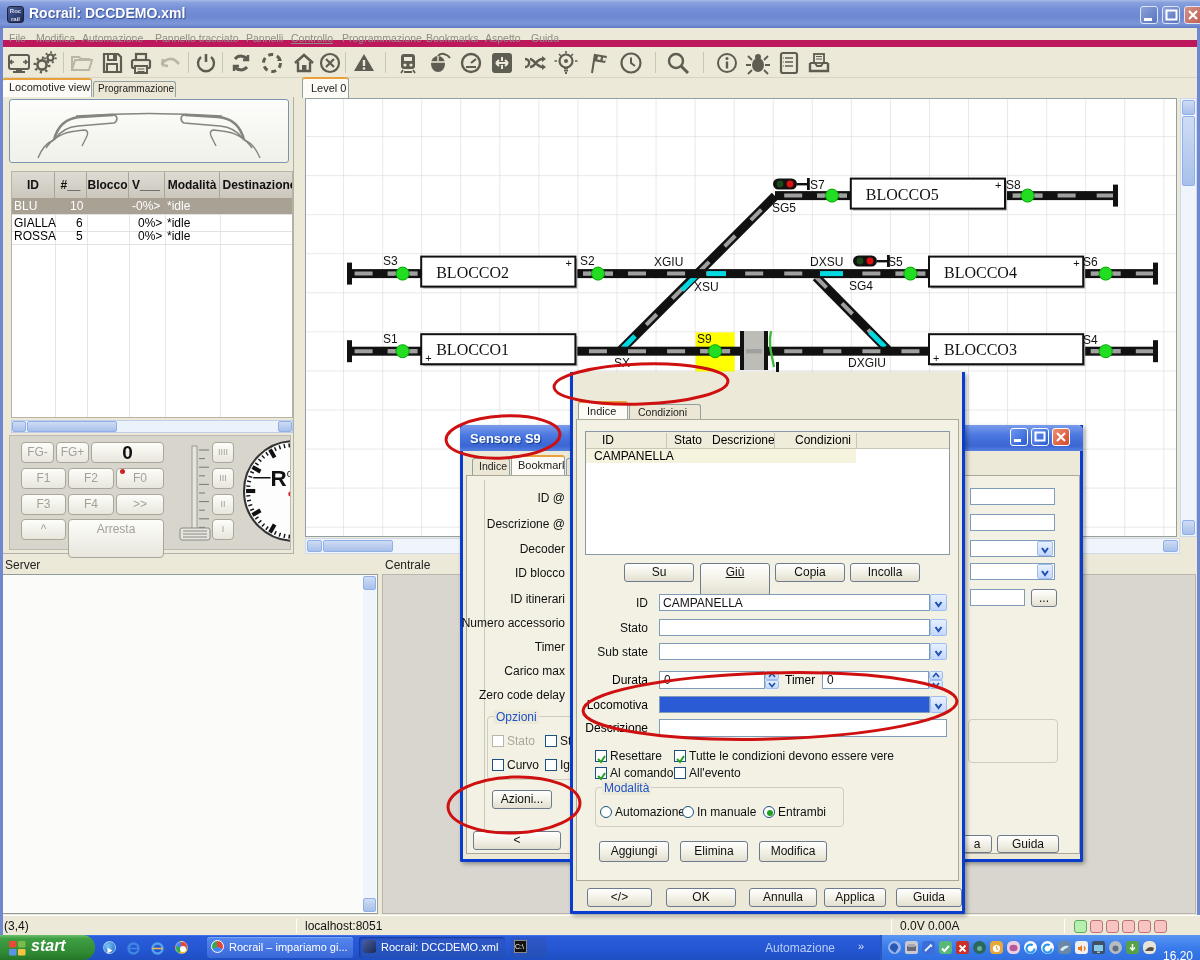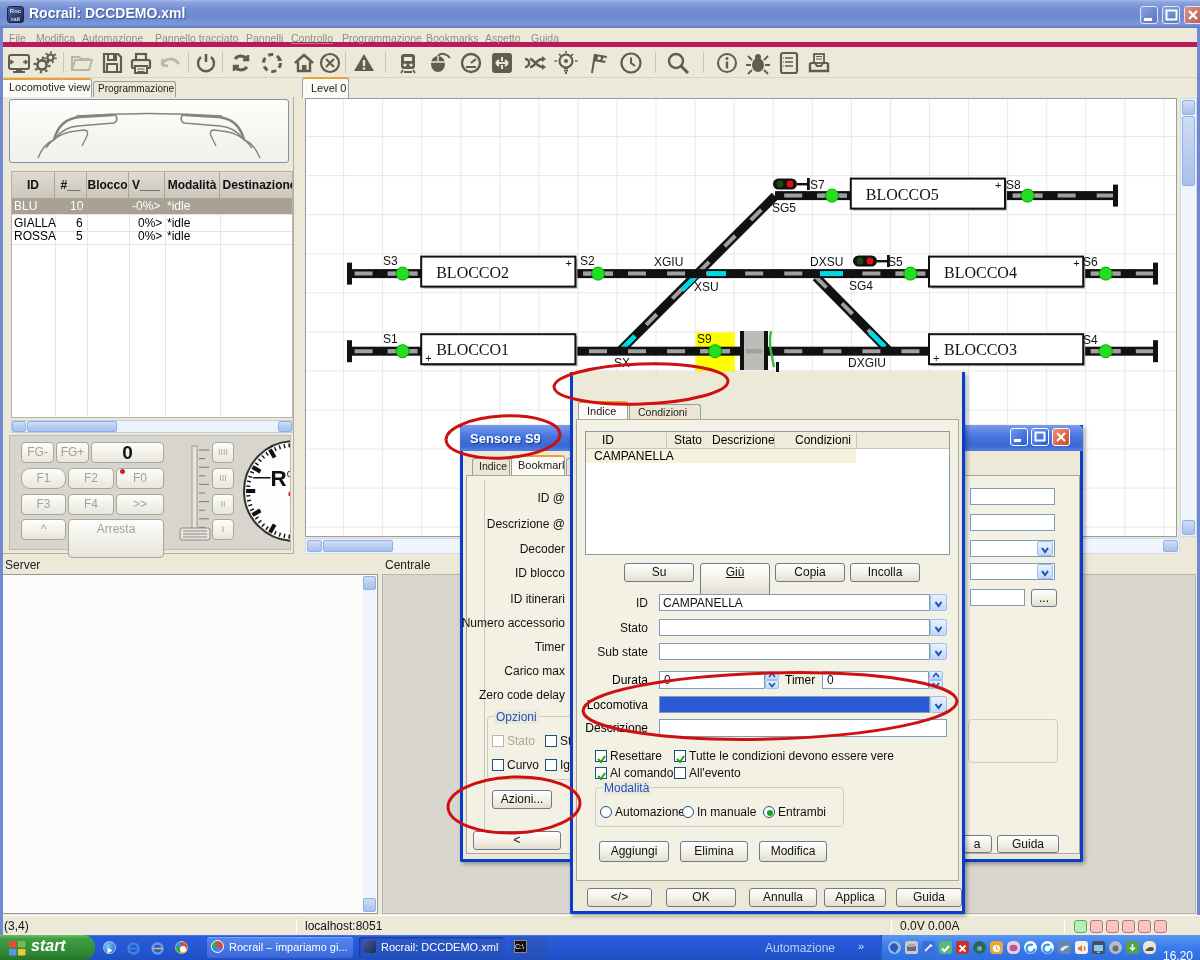--- a/index.html
+++ b/index.html
@@ -8,21 +8,21 @@
 
 #titlebar { left:0; top:0; width:1200px; height:28px;
   background:linear-gradient(to bottom,#a8bce8 0%,#8ba3de 8%,#7590d6 30%,#6d88d0 60%,#7d97d8 85%,#5f7bc4 100%); }
 #titlebar .ticon { left:7px; top:6px; width:17px; height:17px; border-radius:3px;
   background:linear-gradient(135deg,#4a5f9e,#1a2a55); border:1px solid #223; color:#dde; font-size:6px; line-height:8px; text-align:center; font-weight:bold;}
 #titlebar .ttext { left:29px; top:5px; color:#fff; font-size:14px; font-weight:bold; text-shadow:1px 1px 1px #3a4f91; }
 .wbtn { width:18px; height:18px; border-radius:3px; border:1px solid #dce6f8; top:6px; }
 .wbtn.bmin,.wbtn.bmax { background:linear-gradient(135deg,#8ca2dc,#5872bc); }
 .wbtn.bclose { background:linear-gradient(135deg,#d89084,#bc5f52); }
 .wbtn svg { display:block; }
-#menubar { left:0; top:28px; width:1200px; height:19px; background:#ece9d8; border-bottom:5px solid #be185d; }
+#menubar { left:0; top:28px; width:1200px; height:19px; background:#ece9d8; border-bottom:7px solid #be185d; }
 #menubar span { color:#8f8e85; font-size:10.5px; position:absolute; top:4px; white-space:nowrap; }
 #toolbar { left:0; top:47px; width:1200px; height:31px; background:#ece9d8; border-bottom:1px solid #d8d4c4; }
 #toolbar svg { position:absolute; top:4px; }
 .tsep { position:absolute; top:5px; width:1px; height:21px; background:#c9c6b6; }
 
 .tab { position:absolute; font-size:11px; color:#222; white-space:nowrap; overflow:hidden; }
 .tab.active { background:#fcfbf6; border:1px solid #91a0a0; border-top:2px solid #e9a23b; border-bottom:none; border-radius:3px 3px 0 0; }
 .tab.inactive { background:#ece6d4; border:1px solid #91a0a0; border-bottom:none; border-radius:3px 3px 0 0; font-size:10.5px; }
 
 #leftpanel { left:2px; top:97px; width:292px; height:457px; background:#ece9d8; border:1px solid #b0b0a8; border-top:none; }
@@ -302,21 +302,21 @@
   </div>
   <div class="hsb" style="left:8px; top:323px; width:282px; height:13px; border:1px solid #c0cee8;">
     <div class="sbbtn" style="left:0; top:0; width:14px; height:11px;"></div>
     <div class="sbbtn" style="left:15px; top:0; width:90px; height:11px;"></div>
     <div class="sbbtn" style="right:0; top:0; width:14px; height:11px;"></div>
   </div>
   <div class="abs" id="throttle">
       <div class="fbtn" style="left:11px;top:6px;width:33px;height:21px;font-size:12px;line-height:19px;">FG-</div>
       <div class="fbtn" style="left:46px;top:6px;width:33px;height:21px;font-size:12px;line-height:19px;">FG+</div>
       <div class="fbtn" style="left:81px;top:6px;width:73px;height:21px;color:#111;font-size:19px;font-weight:bold;line-height:19px;">0</div>
-      <div class="fbtn" style="left:11px;top:32px;width:45px;height:21px;font-size:12px;line-height:19px;border-radius:9px;">F1</div>
+      <div class="fbtn" style="left:11px;top:32px;width:45px;height:21px;font-size:12px;line-height:19px;">F1</div>
       <div class="fbtn" style="left:58px;top:32px;width:46px;height:21px;font-size:12px;line-height:19px;">F2</div>
       <div class="fbtn" style="left:106px;top:32px;width:48px;height:21px;font-size:12px;line-height:19px;">F0</div>
       <div class="abs" style="left:110px;top:33px;width:5px;height:5px;border-radius:50%;background:#cc2222;"></div>
       <div class="fbtn" style="left:11px;top:58px;width:45px;height:21px;font-size:12px;line-height:19px;">F3</div>
       <div class="fbtn" style="left:58px;top:58px;width:46px;height:21px;font-size:12px;line-height:19px;">F4</div>
       <div class="fbtn" style="left:106px;top:58px;width:48px;height:21px;font-size:12px;line-height:19px;">&gt;&gt;</div>
       <div class="fbtn" style="left:11px;top:83px;width:45px;height:21px;font-size:12px;line-height:19px;">^</div>
       <div class="fbtn" style="left:58px;top:83px;width:96px;height:39px;font-size:12px;line-height:19px;">Arresta</div>
       <svg class="abs" style="left:168px;top:8px;" width="40" height="100" viewBox="0 0 40 100">
         <rect x="14" y="2" width="5" height="84" fill="#e8e6dc" stroke="#999" stroke-width="1"></rect>

